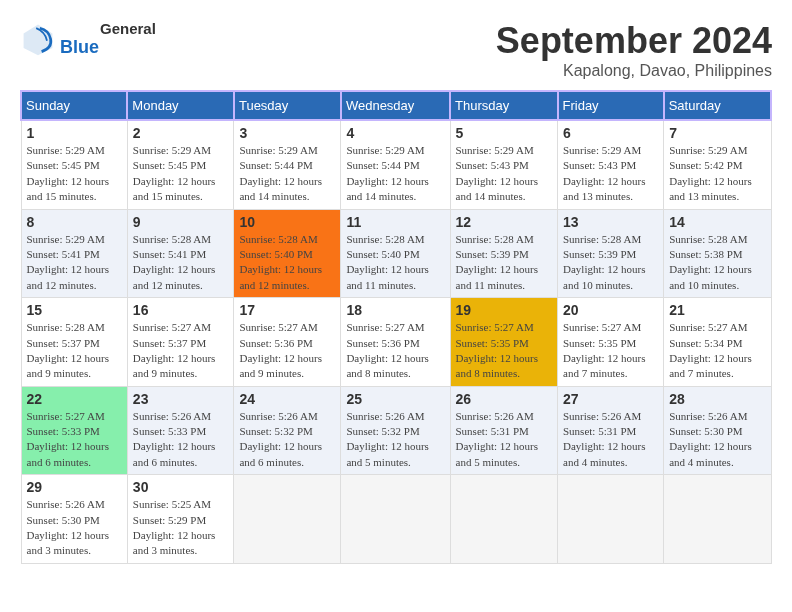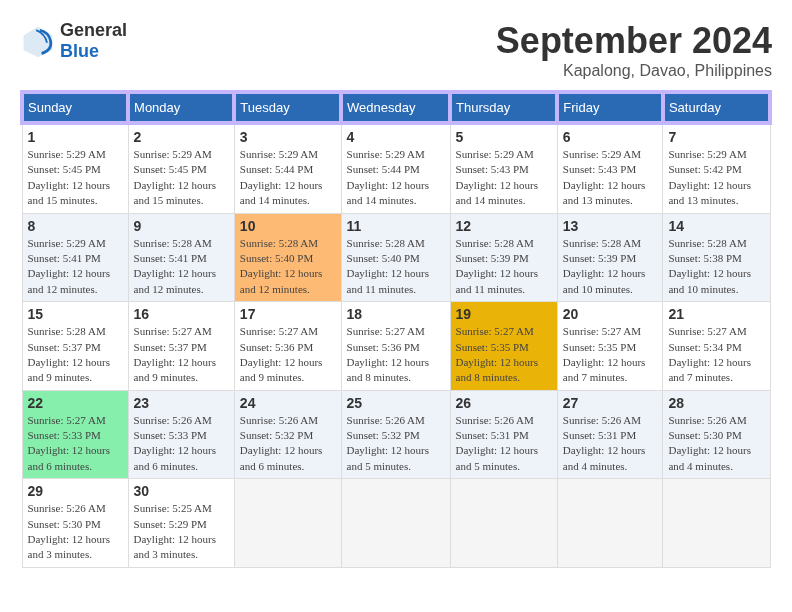--- a/index.html
+++ b/index.html
@@ -42,21 +42,21 @@
       border-collapse: collapse;
       font-size: 11px;
     }
     th {
       background-color: #2a6ab5;
       color: #fff;
       padding: 6px 4px;
       text-align: left;
       font-size: 13px;
       font-weight: normal;
-      border: 4px solid #c4b5fd;
+      border: 2px solid #c4b5fd;
     }
     td {
       vertical-align: top;
       padding: 4px 5px;
       border: 1px solid #ddd;
       width: 113px;
       min-height: 80px;
       background: #fff;
     }
     td.empty {
@@ -93,21 +93,21 @@
 <body>
 
 <div class="header">
   <div class="logo">
     <svg class="logo-icon" viewBox="0 0 40 40">
       <polygon points="20,4 36,14 36,30 20,38 4,30 4,14" fill="#1a6bbf" opacity="0.15"></polygon>
       <path d="M22,8 Q32,10 34,20 Q36,30 24,34" fill="none" stroke="#1a6bbf" stroke-width="3"></path>
       <path d="M18,8 Q28,12 30,22" fill="none" stroke="#1a6bbf" stroke-width="2"></path>
     </svg>
     <div>
-      <div style="font-size:18px;font-weight:bold;color:#333;">General</div>
+      <div style="font-size:15px;font-weight:bold;color:#333;margin-left:40px;">General</div>
       <div style="font-size:18px;font-weight:bold;color:#1a6bbf;">Blue</div>
     </div>
   </div>
   <div class="title-area">
     <div class="month-title">September 2024</div>
     <div class="location">Kapalong, Davao, Philippines</div>
   </div>
 </div>
 
 <table>
@@ -155,21 +155,21 @@
       </tr>
       <tr>
         <td style="background: rgb(238, 242, 249);">
           <span class="day-num">8</span>
           <div class="day-info">Sunrise: 5:29 AM<br>Sunset: 5:41 PM<br>Daylight: 12 hours and 12 minutes.</div>
         </td>
         <td style="background: rgb(238, 242, 249);">
           <span class="day-num">9</span>
           <div class="day-info">Sunrise: 5:28 AM<br>Sunset: 5:41 PM<br>Daylight: 12 hours and 12 minutes.</div>
         </td>
-        <td style="background: #fdba74;">
+        <td style="background: #f97316;">
           <span class="day-num">10</span>
           <div class="day-info">Sunrise: 5:28 AM<br>Sunset: 5:40 PM<br>Daylight: 12 hours and 12 minutes.</div>
         </td>
         <td style="background: rgb(238, 242, 249);">
           <span class="day-num">11</span>
           <div class="day-info">Sunrise: 5:28 AM<br>Sunset: 5:40 PM<br>Daylight: 12 hours and 11 minutes.</div>
         </td>
         <td style="background: rgb(238, 242, 249);">
           <span class="day-num">12</span>
           <div class="day-info">Sunrise: 5:28 AM<br>Sunset: 5:39 PM<br>Daylight: 12 hours and 11 minutes.</div>

